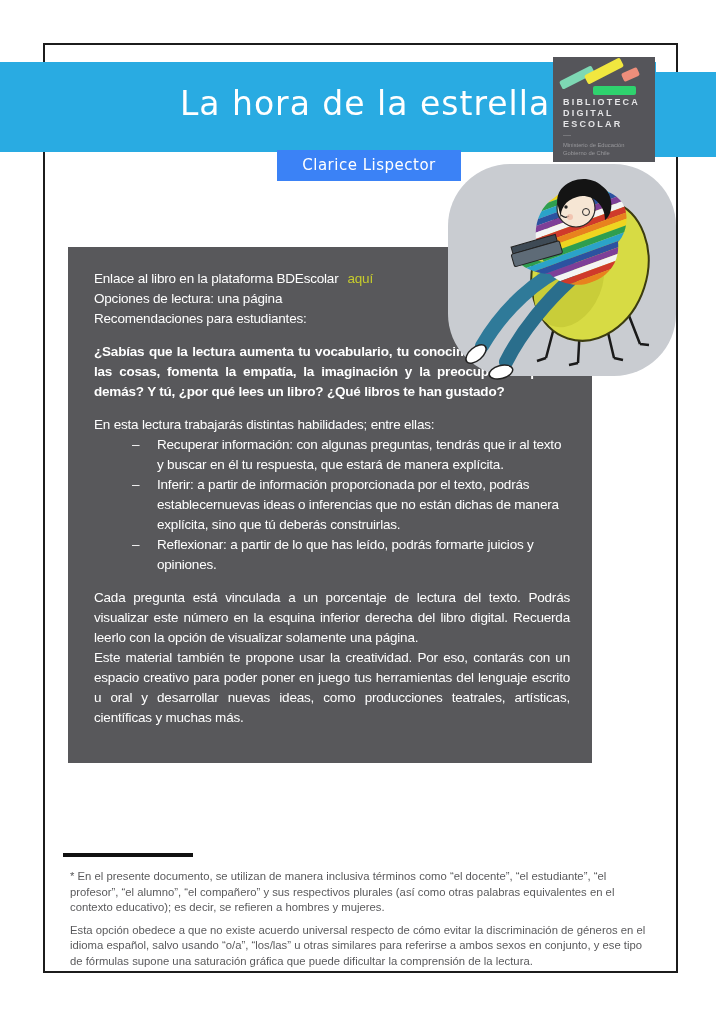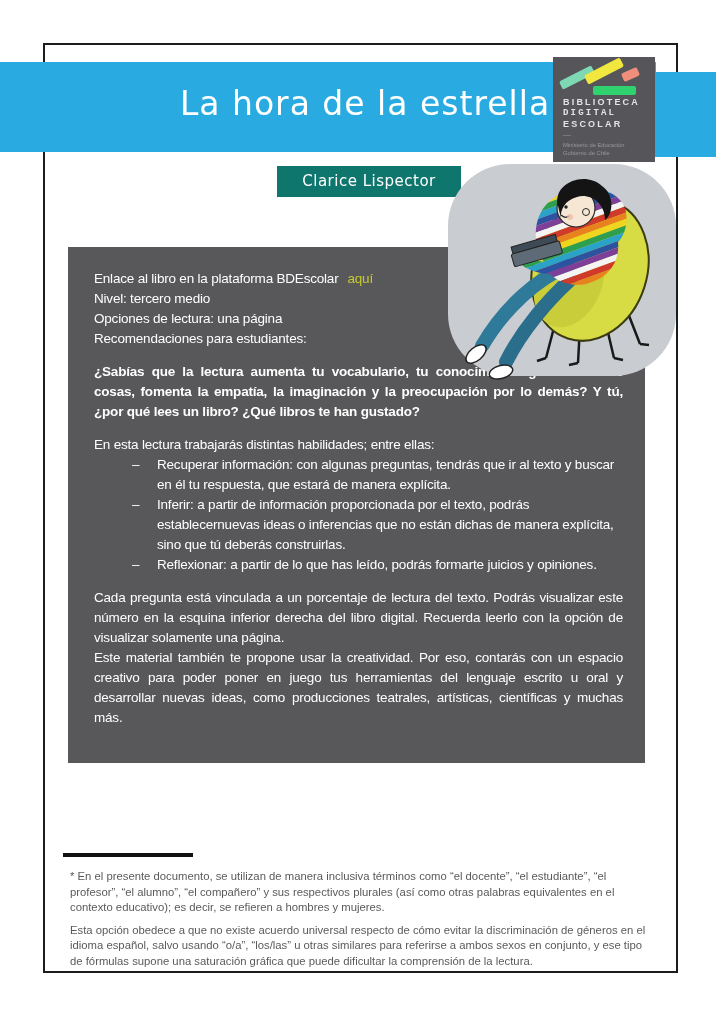--- a/index.html
+++ b/index.html
@@ -6,39 +6,39 @@
   .page{position:relative;width:720px;height:1018px;background:#ffffff;overflow:hidden;
         font-family:"Liberation Sans", sans-serif;border-radius:32px;}
   
   .page-frame{position:absolute;left:43px;top:43px;width:635px;height:930px;
               border:2px solid #1c1c1c;box-sizing:border-box;z-index:1;}
   
   .title-band{position:absolute;left:0;top:62px;width:656px;height:90px;background:#29ABE2;z-index:3;}
   .title-band-right{position:absolute;left:650px;top:72px;width:66px;height:85px;background:#29ABE2;z-index:2;}
   .doc-title{position:absolute;left:40px;top:84px;width:650px;text-align:center;color:#ffffff;
              font-family:"DejaVu Sans", sans-serif;font-size:33px;letter-spacing:1px;z-index:4;}
-  .author-bar{position:absolute;left:277px;top:166px;width:184px;height:31px;background:#0f766e;
+  .author-bar{position:absolute;left:277px;top:150px;width:184px;height:31px;background:#3b82f6;
               z-index:3;color:#ffffff;font-size:15px;line-height:31px;text-align:center;
               font-family:"DejaVu Sans", sans-serif;letter-spacing:.5px;}
   
   .logo{position:absolute;left:553px;top:57px;width:102px;height:105px;background:#55555A;z-index:5;}
   .logo .shape{position:absolute;border-radius:2px;}
   .sh-mint{left:6px;top:16px;width:36px;height:9px;background:#7ED8B4;transform:rotate(-27deg);}
   .sh-yellow{left:31px;top:9px;width:40px;height:10px;background:#F1E73F;transform:rotate(-27deg);}
   .sh-salmon{left:69px;top:13px;width:17px;height:9px;background:#EE8E7B;transform:rotate(-24deg);}
   .sh-green{left:40px;top:29px;width:43px;height:9px;background:#2FD26E;}
   .logo-line{position:absolute;left:10px;color:#E4E4E6;font-size:9px;font-weight:bold;letter-spacing:2.2px;text-align:center;}
-  .ll1{top:40px;} .ll2{top:51px;font-family:Liberation Mono, monospace;} .ll3{top:62px;}
+  .ll1{top:40px;} .ll2{top:51px;} .ll3{top:62px;}
   .logo-dash{position:absolute;left:10px;top:73px;color:#98989C;font-size:8px;}
   .logo-min{position:absolute;left:10px;top:85px;color:#98989C;font-size:5.8px;}
   .logo-gov{position:absolute;left:10px;top:93px;color:#98989C;font-size:5.8px;}
   
   .illustration{position:absolute;left:438px;top:160px;width:245px;height:230px;z-index:4;}
   
-  .content-box{position:absolute;left:68px;top:247px;width:577px;height:516px;background:#58585B;
+  .content-box{position:absolute;left:68px;top:247px;width:524px;height:516px;background:#58585B;
                z-index:2;box-sizing:border-box;padding:22px 22px 0 26px;color:#ffffff;
                font-size:13.5px;line-height:20px;letter-spacing:-0.2px;}
   .content-box p{margin:0;text-align:justify;}
   .content-box p.nojust{text-align:left;}
   .mt{margin-top:13px !important;}
   .bold{font-weight:bold;}
   .link{color:#C6CB2D;margin-left:9px;text-decoration:none;cursor:pointer;}
   .bullet-row{display:flex;padding-left:38px;}
   .bullet-row .dash{flex:none;width:13px;}
   .bullet-row .btxt{flex:1;text-align:left;margin-left:12px;}
@@ -138,21 +138,20 @@
       <path d="M123 55 q 4 4 8 1" stroke="#222" stroke-width="1.2" fill="none"></path>
       <circle cx="132" cy="57" r="3" fill="#f0b9a6" opacity="0.75"></circle>
       <circle cx="148" cy="52" r="3.5" fill="#F6E6D4" stroke="#2a2a2a" stroke-width="1"></circle>
     </svg>
   </div>
 
   <div class="content-box">
     <p class="nojust">
       <span>Enlace al libro en la plataforma BDEscolar</span><a class="link">aquí</a>
     </p>
-    <p class="nojust">Nivel: tercero medio</p>
     <p class="nojust">Opciones de lectura: una página</p>
     <p class="nojust">Recomendaciones para estudiantes:</p>
 
     <p class="bold mt">¿Sabías que la lectura aumenta tu vocabulario, tu conocimiento general de las cosas, fomenta la empatía, la imaginación y la preocupación por lo demás? Y tú, ¿por qué lees un libro? ¿Qué libros te han gustado?</p>
 
     <p class="nojust mt">En esta lectura trabajarás distintas habilidades; entre ellas:</p>
     <div class="bullet-row">
       <span class="dash">–</span>
       <span class="btxt">Recuperar información: con algunas preguntas, tendrás que ir al texto y buscar en él tu respuesta, que estará de manera explícita.</span>
     </div>

